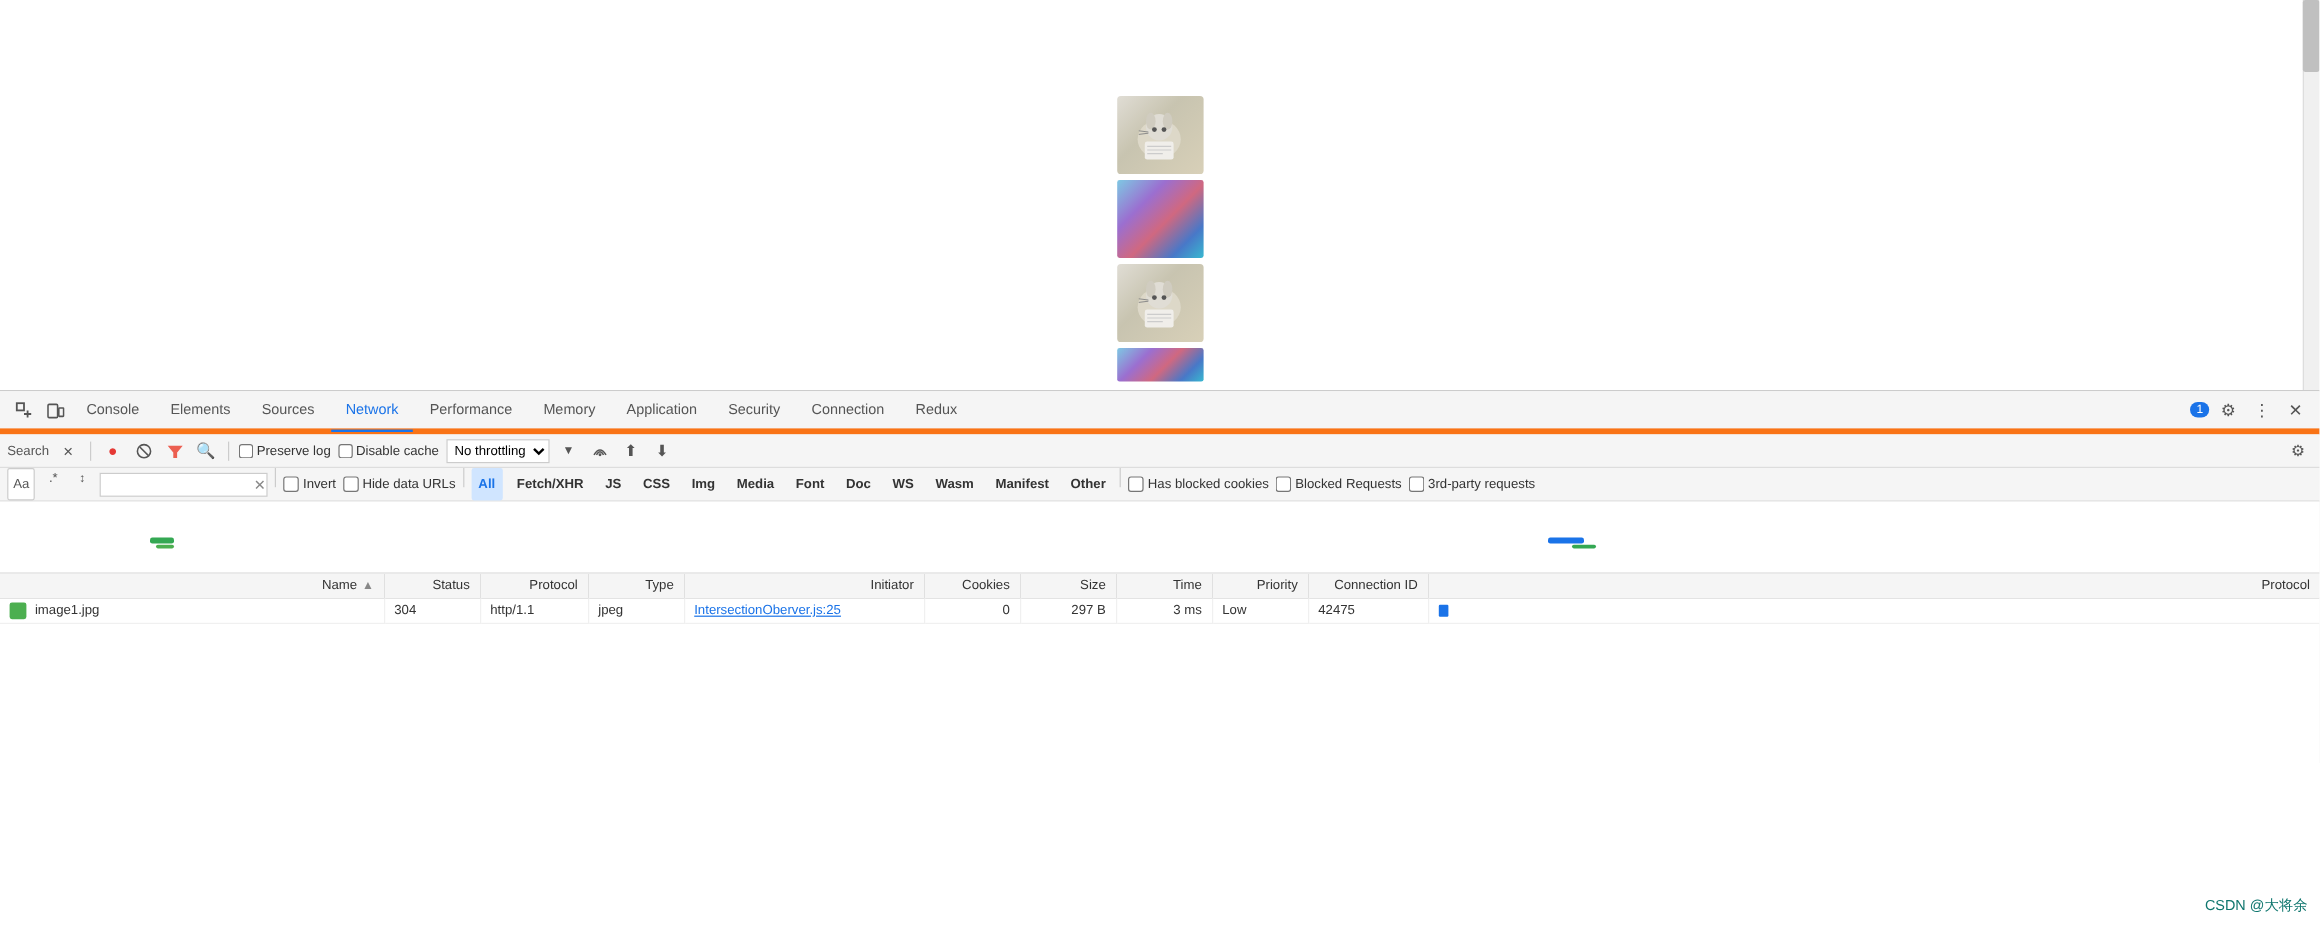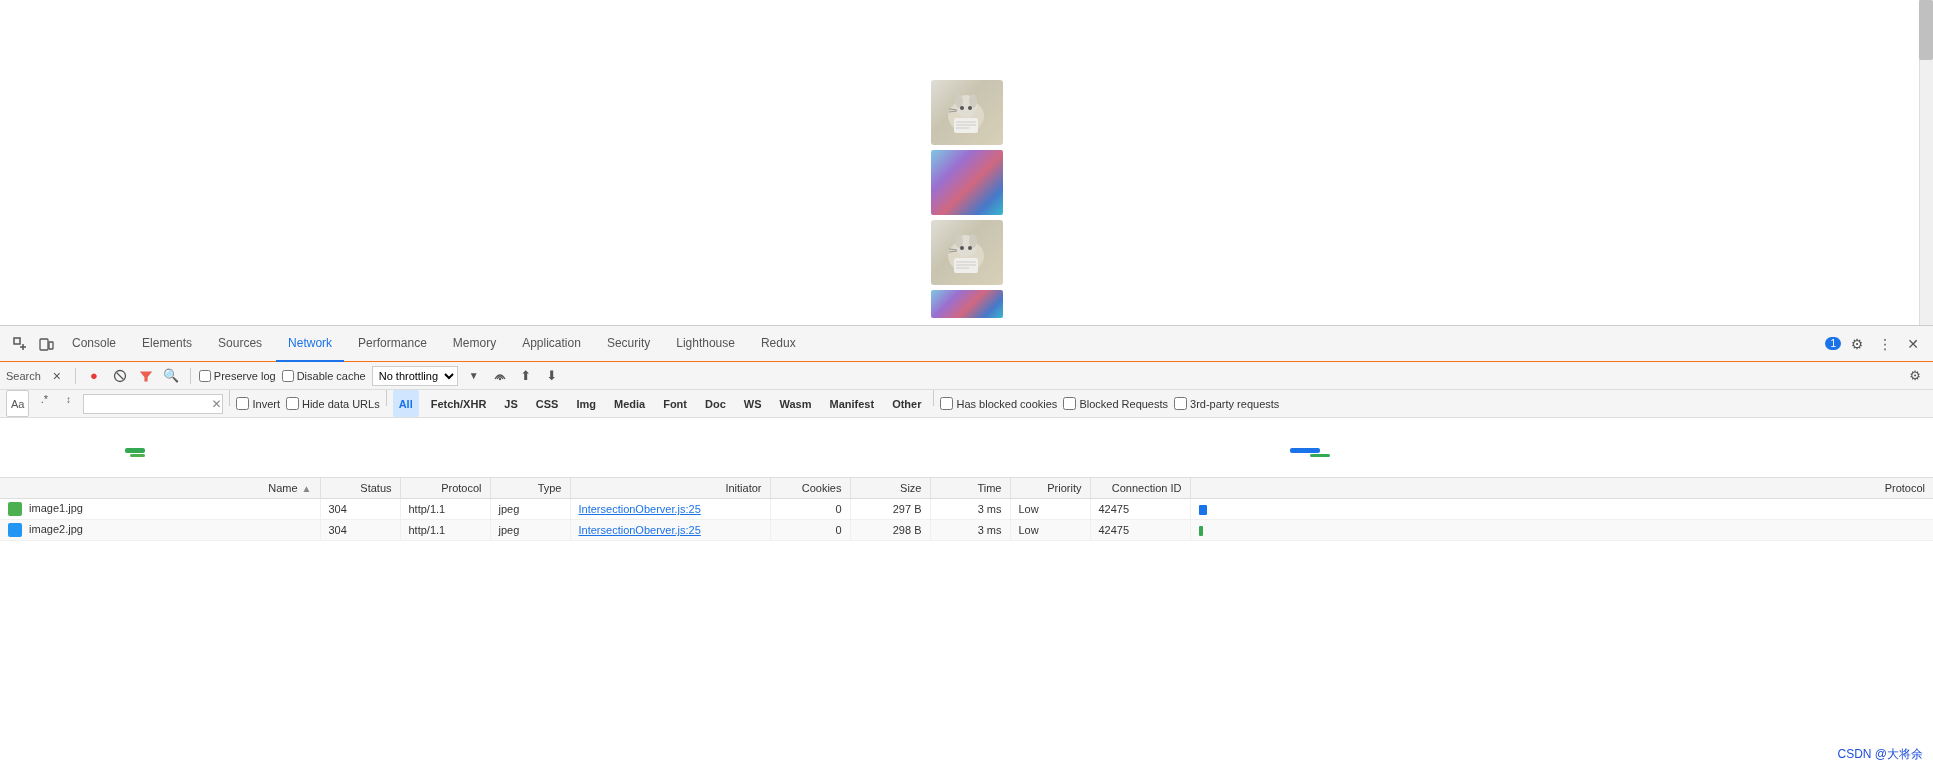--- a/index.html
+++ b/index.html
@@ -79,21 +79,21 @@
       display: flex;
       flex-direction: column;
     }
 
     
     .devtools-topbar {
       display: flex;
       align-items: center;
       height: 36px;
       background: #f5f5f5;
-      border-bottom: 1px solid #f97316;
+      border-bottom: 5px solid #f97316;
       padding: 0 8px;
       gap: 2px;
       flex-shrink: 0;
     }
     .devtools-icon-btn {
       width: 24px;
       height: 24px;
       display: flex;
       align-items: center;
       justify-content: center;
@@ -372,21 +372,21 @@
     .waterfall-bar.green {
       background: #34a853;
       width: 4px;
     }
 
     .csdn-watermark {
       position: fixed;
       bottom: 10px;
       right: 10px;
       font-size: 12px;
-      color: #1d4ed8;
+      color: #0f766e;
     }
   </style>
 </head>
 <body>
 
 <div class="page-content">
   <div class="page-images">
 
     <div class="page-img cat1" style="width:72px;height:65px;background:linear-gradient(135deg,#e0ddd5 0%,#c8c4b0 40%,#d8d0b8 100%);border-radius:3px;display:flex;align-items:center;justify-content:center;">
       <svg width="55" height="50" viewBox="0 0 55 50">
@@ -450,21 +450,21 @@
     </button>
 
     <div class="devtools-tab">Console</div>
     <div class="devtools-tab">Elements</div>
     <div class="devtools-tab">Sources</div>
     <div class="devtools-tab active">Network</div>
     <div class="devtools-tab">Performance</div>
     <div class="devtools-tab">Memory</div>
     <div class="devtools-tab">Application</div>
     <div class="devtools-tab">Security</div>
-    <div class="devtools-tab">Lighthouse</div>
+    <div class="devtools-tab">Connection</div>
     <div class="devtools-tab">Redux</div>
 
     <div class="devtools-tab-spacer"></div>
     <div class="devtools-topbar-right">
       <span class="badge">1</span>
       <button class="devtools-icon-btn">⚙</button>
       <button class="devtools-icon-btn">⋮</button>
       <button class="devtools-icon-btn">✕</button>
     </div>
   </div>
@@ -597,39 +597,19 @@
           </td>
           <td class="col-cookies">0</td>
           <td class="col-size">297 B</td>
           <td class="col-time">3 ms</td>
           <td class="col-priority">Low</td>
           <td class="col-connid">42475</td>
           <td class="col-waterfall">
             <span class="waterfall-bar" style="width:8px;background:#1a73e8;"></span>
           </td>
         </tr>
-        <tr class="row-odd">
-          <td class="col-name">
-            <span class="row-icon blue"></span>
-            <span>image2.jpg</span>
-          </td>
-          <td class="col-status">304</td>
-          <td class="col-protocol">http/1.1</td>
-          <td class="col-type">jpeg</td>
-          <td class="col-initiator">
-            <span class="initiator-link">IntersectionOberver.js:25</span>
-          </td>
-          <td class="col-cookies">0</td>
-          <td class="col-size">298 B</td>
-          <td class="col-time">3 ms</td>
-          <td class="col-priority">Low</td>
-          <td class="col-connid">42475</td>
-          <td class="col-waterfall">
-            <span class="waterfall-bar green"></span>
-          </td>
-        </tr>
       </tbody>
     </table>
   </div>
 
 </div>
 
 <div class="csdn-watermark">CSDN @大将余</div>
 
 </body></html>

